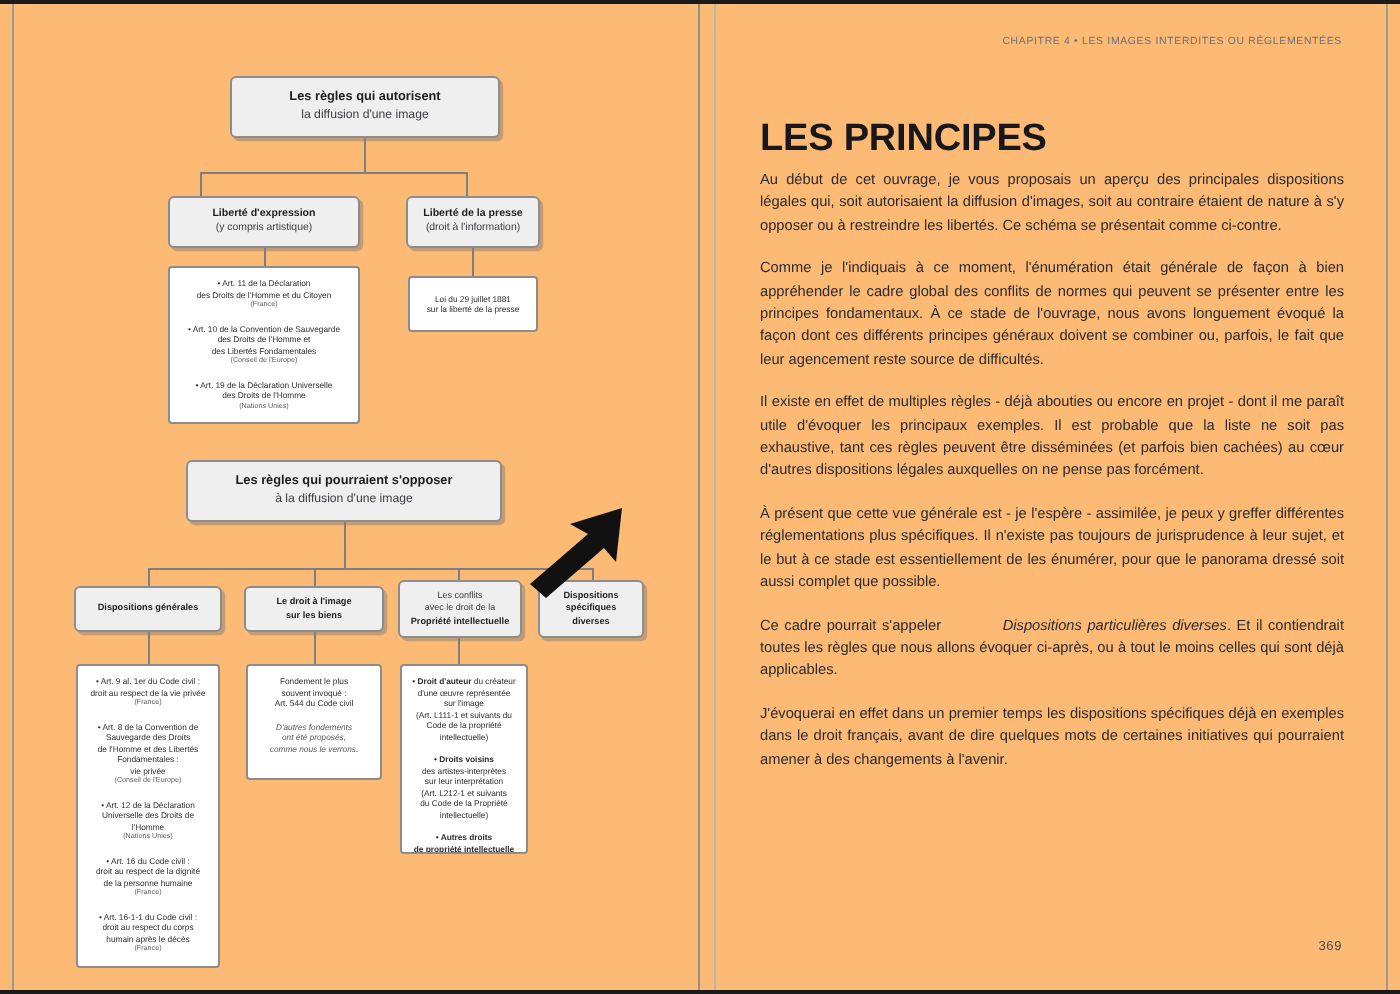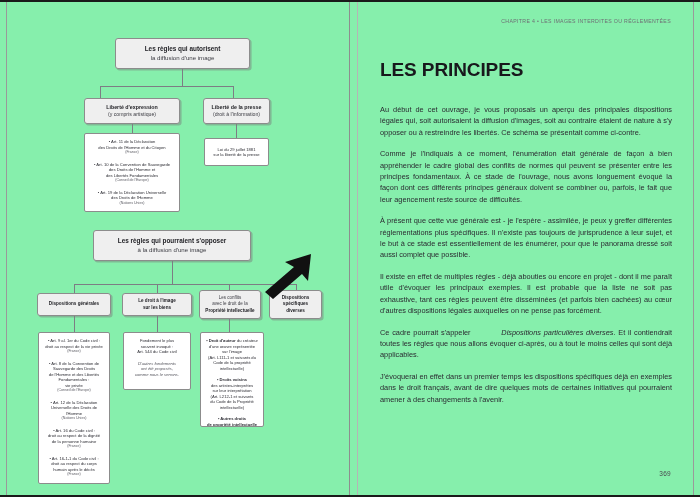--- a/index.html
+++ b/index.html
@@ -5,21 +5,21 @@
   html,body{margin:0;padding:0;}
   body{
     width:700px;height:497px;
     background:#ffffff;
     font-family:"Liberation Sans", sans-serif;
     overflow:hidden;
   }
   .spread{
     position:relative;
     width:700px;height:497px;
-    background:#86efac;
+    background:#fdba74;
     box-sizing:border-box;
     border-top:2px solid #1a1a1a;
     border-bottom:2px solid #1a1a1a;
   }
   
   .edge-left{position:absolute;left:6px;top:0;bottom:0;width:1px;background:#9a9a9a;}
   .edge-right{position:absolute;right:6px;top:0;bottom:0;width:1px;background:#9a9a9a;}
   .gutter-a{position:absolute;left:349px;top:0;bottom:0;width:1px;background:#8e8e8e;}
   .gutter-b{position:absolute;left:357px;top:0;bottom:0;width:1px;background:#b5b5b5;}
 
@@ -33,21 +33,21 @@
     font-size:5.2px;letter-spacing:0.35px;
     color:#6e6e74;text-transform:uppercase;
     white-space:nowrap;
   }
   .principes-title{
     position:absolute;left:22px;top:44px;
     font-size:19px;font-weight:bold;
     letter-spacing:-0.1px;color:#18181c;
   }
   .body-col{
-    position:absolute;left:22px;top:82px;width:292px;margin-top:20px;
+    position:absolute;left:22px;top:82px;width:292px;
   }
   .para{
     font-size:7.35px;line-height:11.3px;
     color:#2a2a30;text-align:justify;
     margin:0 0 10.5px 0;
     -webkit-hyphens:none;hyphens:none;
   }
   .para em{font-style:italic;padding-left:28px;}
   .folio{
     position:absolute;right:22px;bottom:22px;
@@ -275,22 +275,22 @@
 
   <div class="page page-right">
 
     <div class="run-head">CHAPITRE 4 • LES IMAGES INTERDITES OU RÉGLEMENTÉES</div>
 
     <h1 class="principes-title">LES PRINCIPES</h1>
 
     <div class="body-col">
       <p class="para">Au début de cet ouvrage, je vous proposais un aperçu des principales dispositions légales qui, soit autorisaient la diffusion d'images, soit au contraire étaient de nature à s'y opposer ou à restreindre les libertés. Ce schéma se présentait comme ci-contre.</p>
       <p class="para">Comme je l'indiquais à ce moment, l'énumération était générale de façon à bien appréhender le cadre global des conflits de normes qui peuvent se présenter entre les principes fondamentaux. À ce stade de l'ouvrage, nous avons longuement évoqué la façon dont ces différents principes généraux doivent se combiner ou, parfois, le fait que leur agencement reste source de difficultés.</p>
+      <p class="para">Il existe en effet de multiples règles - déjà abouties ou encore en projet - dont il me paraît utile d'évoquer les principaux exemples. Il est probable que la liste ne soit pas exhaustive, tant ces règles peuvent être disséminées (et parfois bien cachées) au cœur d'autres dispositions légales auxquelles on ne pense pas forcément.</p>
       <p class="para">À présent que cette vue générale est - je l'espère - assimilée, je peux y greffer différentes réglementations plus spécifiques. Il n'existe pas toujours de jurisprudence à leur sujet, et le but à ce stade est essentiellement de les énumérer, pour que le panorama dressé soit aussi complet que possible.</p>
-      <p class="para">Il existe en effet de multiples règles - déjà abouties ou encore en projet - dont il me paraît utile d'évoquer les principaux exemples. Il est probable que la liste ne soit pas exhaustive, tant ces règles peuvent être disséminées (et parfois bien cachées) au cœur d'autres dispositions légales auxquelles on ne pense pas forcément.</p>
       <p class="para">
         Ce cadre pourrait s'appeler <em>Dispositions particulières diverses</em>. Et il contiendrait toutes les règles que nous allons évoquer ci-après, ou à tout le moins celles qui sont déjà applicables.
       </p>
       <p class="para">J'évoquerai en effet dans un premier temps les dispositions spécifiques déjà en exemples dans le droit français, avant de dire quelques mots de certaines initiatives qui pourraient amener à des changements à l'avenir.</p>
     </div>
 
     <div class="folio">369</div>
   </div>
 
 </div>

